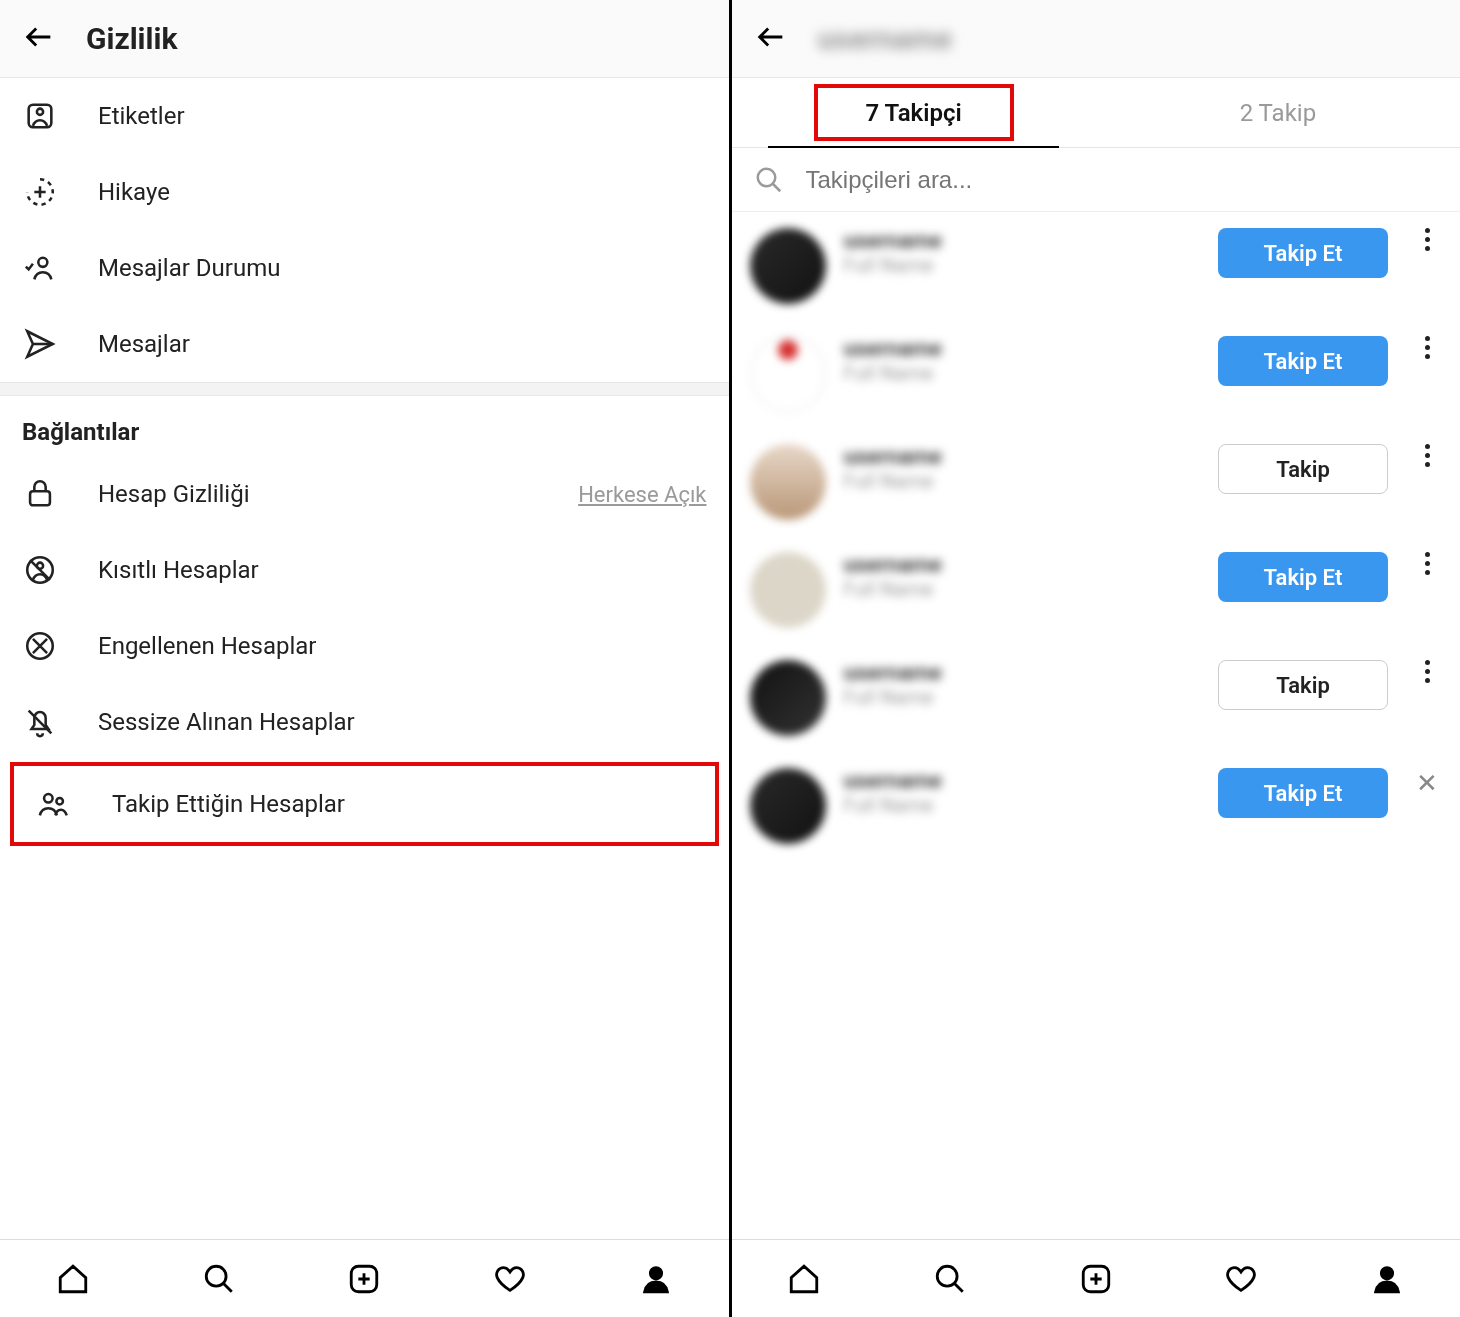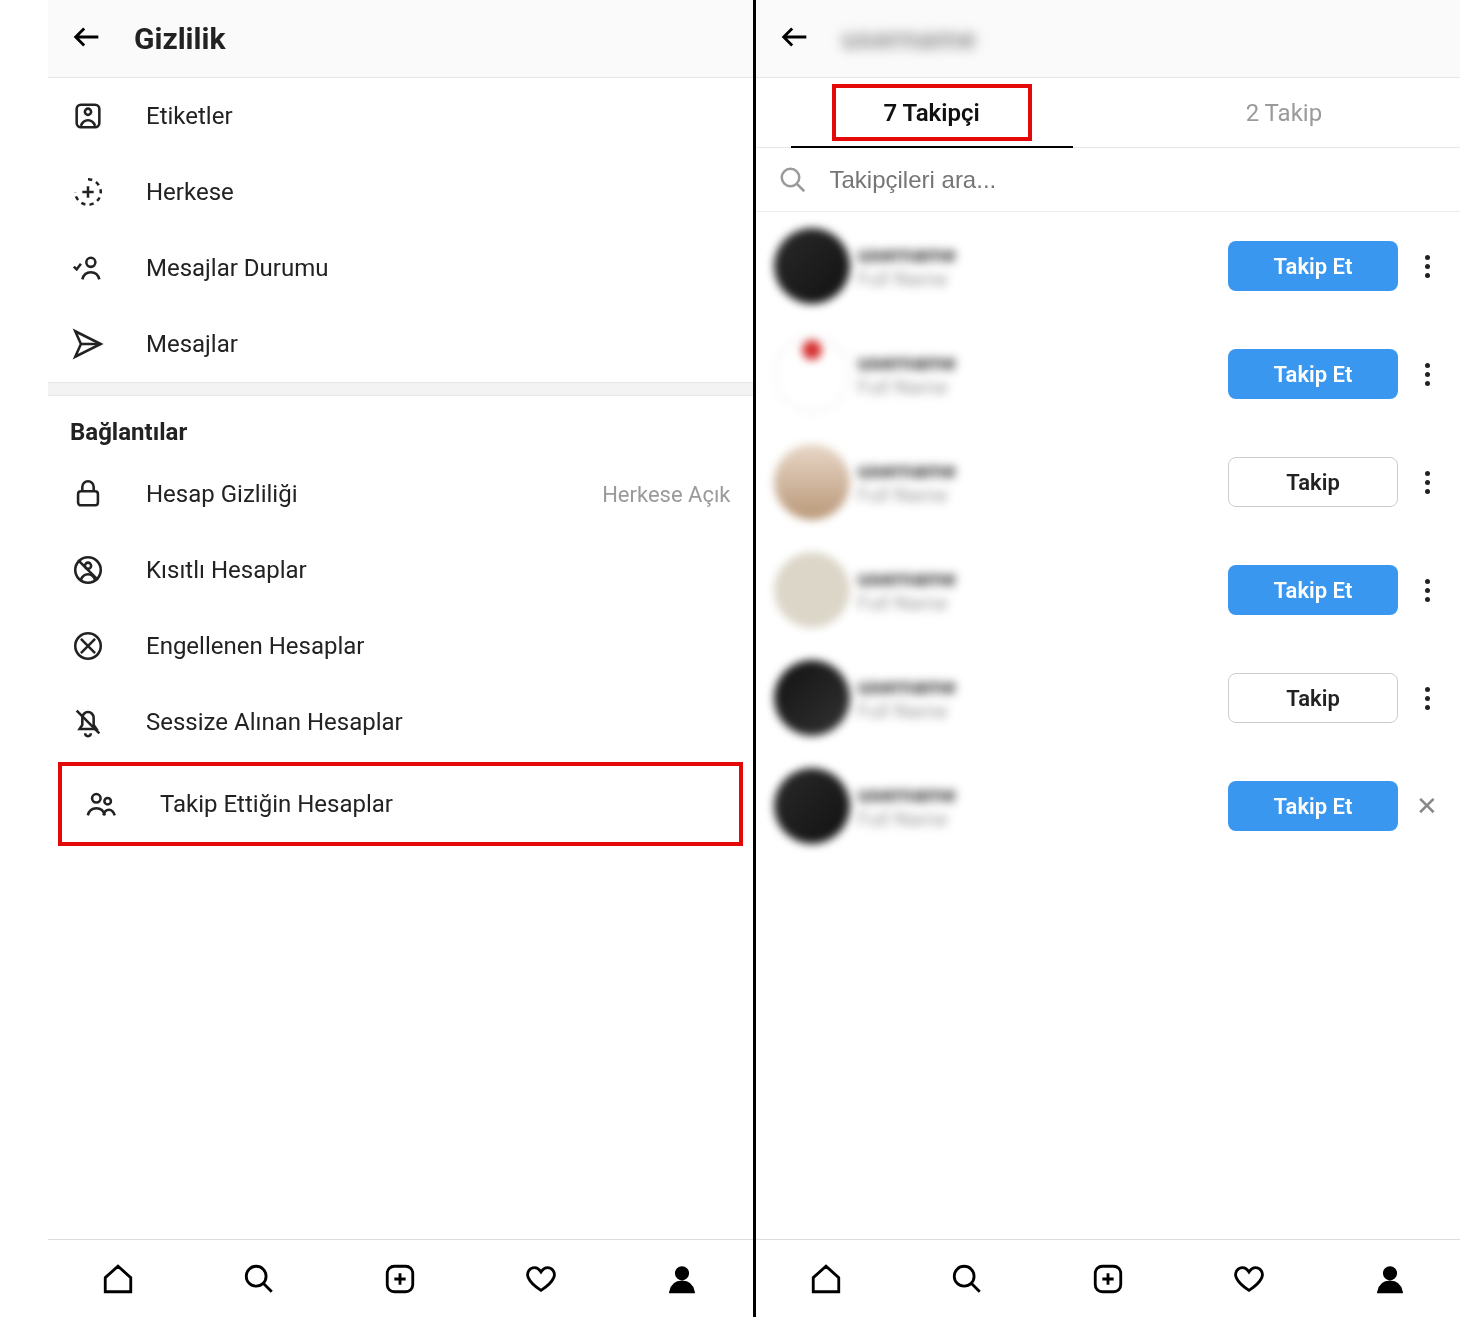--- a/index.html
+++ b/index.html
@@ -10,21 +10,21 @@
     height: 1317px;
     display: flex;
   }
   .pane {
     flex: 1;
     display: flex;
     flex-direction: column;
     position: relative;
     background: #fff;
   }
-  .pane-left { border-right: 2px solid #000; margin-left: 48px; }
+  .pane-left { border-right: 2px solid #000; }
   .pane-right { border-left: 1px solid #000; width: 50%; }
 
   .topbar {
     height: 78px;
     display: flex;
     align-items: center;
     padding: 0 22px;
     background: #fafafa;
     border-bottom: 1px solid #e6e6e6;
     gap: 30px;
@@ -43,21 +43,21 @@
     display: flex;
     align-items: center;
     height: 76px;
     padding: 0 22px;
     gap: 40px;
     font-size: 24px;
     color: #222;
   }
   .menu-row .mi { width: 36px; height: 36px; display:flex; align-items:center; justify-content:center; }
   .menu-row .mi svg { width: 34px; height: 34px; stroke: #222; stroke-width: 1.8; fill: none; }
-  .menu-row .right-text { margin-left: auto; color: #9a9a9a; font-size: 22px; }
+  .menu-row .right-text { margin-left: auto; color: #9a9a9a; font-size: 22px; text-decoration: underline; }
   .section-divider { height: 14px; background: #f3f3f3; border-top:1px solid #e6e6e6; border-bottom:1px solid #e6e6e6; }
   .section-header { padding: 22px 22px 10px; font-size: 24px; font-weight: 700; color: #222; }
 
   .highlight-box { border: 4px solid #e30909; margin: 2px 10px; }
 
   .tabs {
     display: flex;
     height: 70px;
     border-bottom: 1px solid #e6e6e6;
   }
@@ -91,22 +91,22 @@
     height: 64px; padding: 0 22px; gap: 22px;
     border-bottom: 1px solid #eee;
     color: #9a9a9a; font-size: 24px;
   }
   .search-row svg { width: 30px; height: 30px; stroke:#9a9a9a; stroke-width:2; fill:none; }
   .search-row input {
     border: none; outline: none; font-size: 24px; color:#333; flex:1; background: transparent;
   }
 
   .follower-row {
-    display: flex; align-items: center;
-    padding: 16px 18px; gap: 8px;
+    display: flex; 
+    padding: 16px 18px; gap: 18px;
   }
   .avatar {
     width: 76px; height: 76px; border-radius: 50%;
     background: #ccc; flex-shrink: 0;
     filter: blur(4px);
   }
   .avatar.a1 { background: linear-gradient(135deg,#2a2a2a,#111); }
   .avatar.a2 { background: #fff; box-shadow: inset 0 0 0 1px #ddd; position: relative; }
   .avatar.a2::before { content:""; position:absolute; top:4px; left:28px; width:20px; height:20px; background:#d63030; border-radius:50%; }
   .avatar.a3 { background: linear-gradient(180deg,#e8d7c8,#b99878); }
@@ -168,21 +168,21 @@
         </div>
       <span>Etiketler</span>
     </div>
     <div class="menu-row">
       <div class="mi">
           <svg viewBox="0 0 24 24">
             <path d="M12 3a9 9 0 1 1-9 9" stroke-dasharray="3 3"></path>
             <path d="M12 8v8M8 12h8"></path>
           </svg>
         </div>
-      <span>Herkese</span>
+      <span>Hikaye</span>
     </div>
     <div class="menu-row">
       <div class="mi">
           <svg viewBox="0 0 24 24">
             <circle cx="14" cy="8" r="3.2"></circle>
             <path d="M8 20c1-4 3-5 6-5s5 1 6 5"></path>
             <path d="M2 11l2 2 3-4"></path>
           </svg>
         </div>
       <span>Mesajlar Durumu</span>

